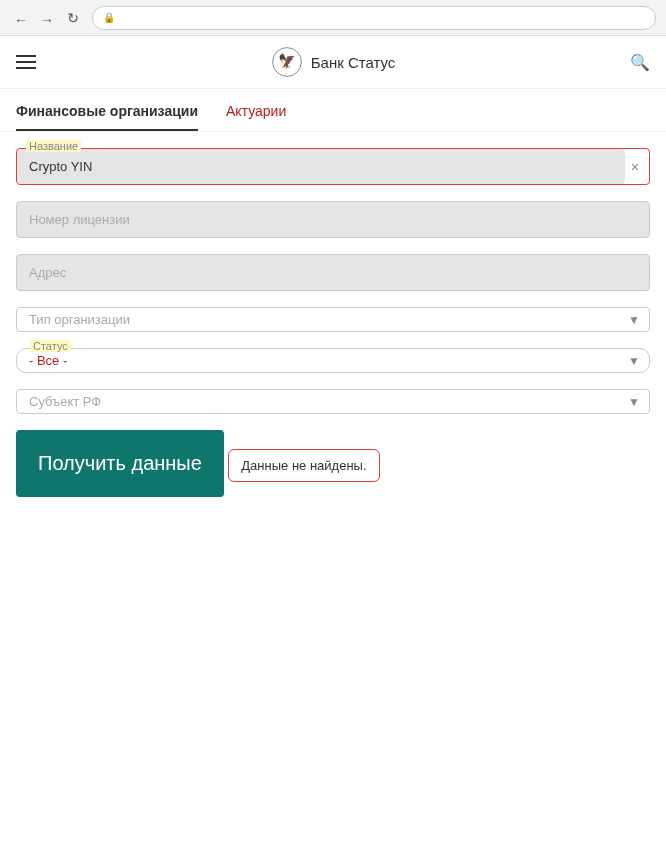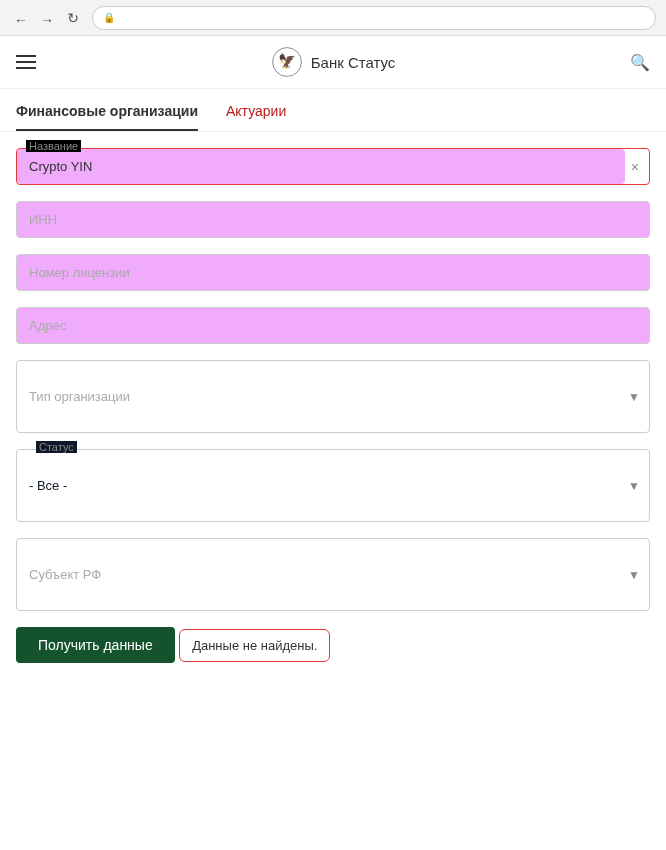--- a/index.html
+++ b/index.html
@@ -121,35 +121,35 @@
       padding: 16px 16px;
     }
     .field-group {
       margin-bottom: 16px;
       position: relative;
     }
     .field-label {
       position: absolute;
       top: -8px;
       left: 10px;
-      background: #000000;
+      background: #fef9c3;
       font-size: 11px;
       color: #888;
       padding: 0 3px;
       z-index: 1;
     }
     .field-input {
       width: 100%;
       border: 1px solid #ccc;
       border-radius: 4px;
       padding: 10px 12px;
       font-size: 13px;
       color: #333;
       outline: none;
-      background: #f0abfc;
+      background: #e5e5e5;
     }
     .field-input::placeholder {
       color: #aaa;
     }
     .field-input-highlighted {
       border: 1px solid #e53935;
       border-radius: 4px;
     }
     .field-clear {
       position: absolute;
@@ -160,63 +160,64 @@
       color: #888;
       font-size: 14px;
     }
     .select-wrapper {
       position: relative;
     }
     .select-wrapper select {
       width: 100%;
       border: 1px solid #ccc;
       border-radius: 4px;
-      padding: 28px 12px;
+      padding: 4px 12px;
       font-size: 13px;
       color: #aaa;
       appearance: none;
       background: #fff;
       outline: none;
       cursor: pointer;
     }
     .select-wrapper select.has-value {
-      color: #0f172a;
+      color: #b91c1c;
+      border-radius: 10px;
     }
     .select-arrow {
       position: absolute;
       right: 10px;
       top: 50%;
       transform: translateY(-50%);
       pointer-events: none;
       color: #888;
       font-size: 12px;
     }
     .status-group {
       margin-bottom: 16px;
       position: relative;
     }
     .status-label {
       position: absolute;
       top: -8px;
-      left: 20px;
-      background: #0f172a;
+      left: 14px;
+      background: #fef9c3;
       font-size: 11px;
       color: #888;
       padding: 0 3px;
       z-index: 1;
     }
 
     
     .submit-btn {
-      background: #14532d;
+      background: #0f766e;
       color: #fff;
       border: none;
       border-radius: 4px;
-      padding: 10px 22px;
-      font-size: 14px;
+      padding: 22px 22px;
+      font-size: 20px;
       cursor: pointer;
       margin-bottom: 16px;
     }
 
     
     .result-box {
       border: 1px solid #e53935;
       border-radius: 6px;
       padding: 8px 12px;
       display: inline-block;
@@ -271,23 +272,20 @@
     <span class="field-label">Название</span>
     <div class="field-input-highlighted" style="position:relative;">
       <input class="field-input" type="text" value="Crypto YIN" style="border: none; width: calc(100% - 24px);">
       <span class="field-clear">×</span>
     </div>
   </div>
 
   
 
   
-  <div class="field-group">
-    <input class="field-input" type="text" placeholder="ИНН" style="">
-  </div>
 
   
 
   
   <div class="field-group">
     <input class="field-input" type="text" placeholder="Номер лицензии" style="">
   </div>
 
   
   <div class="field-group">

